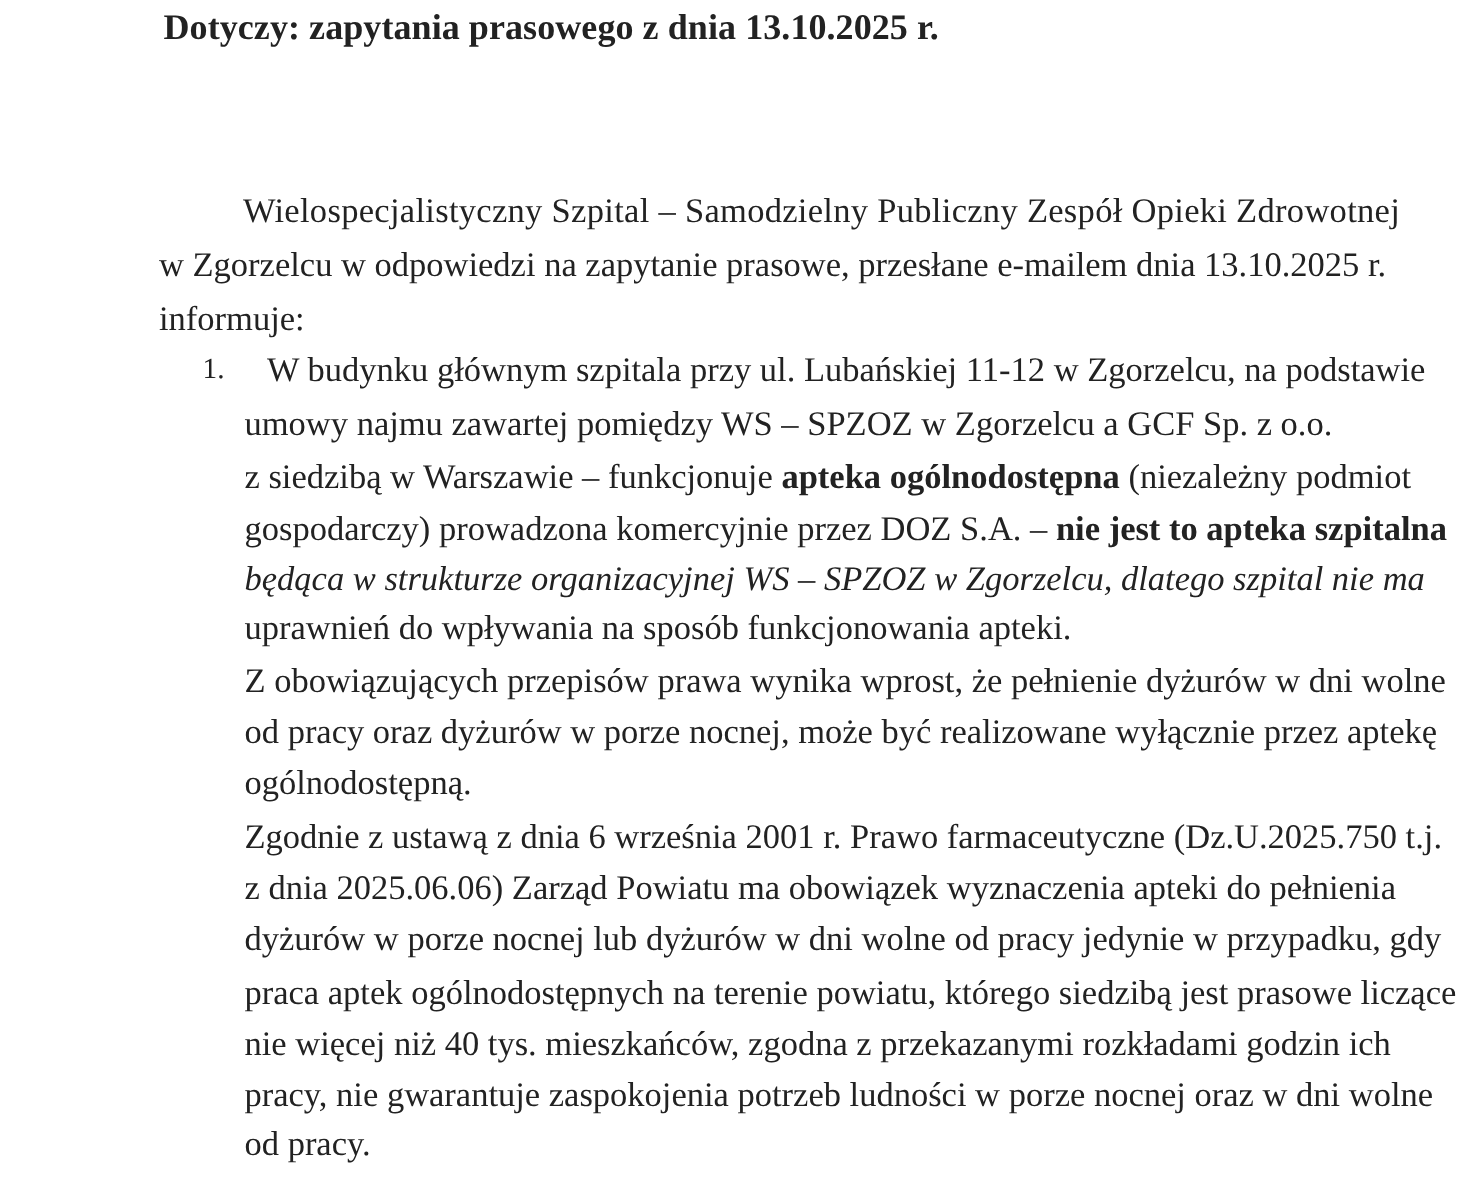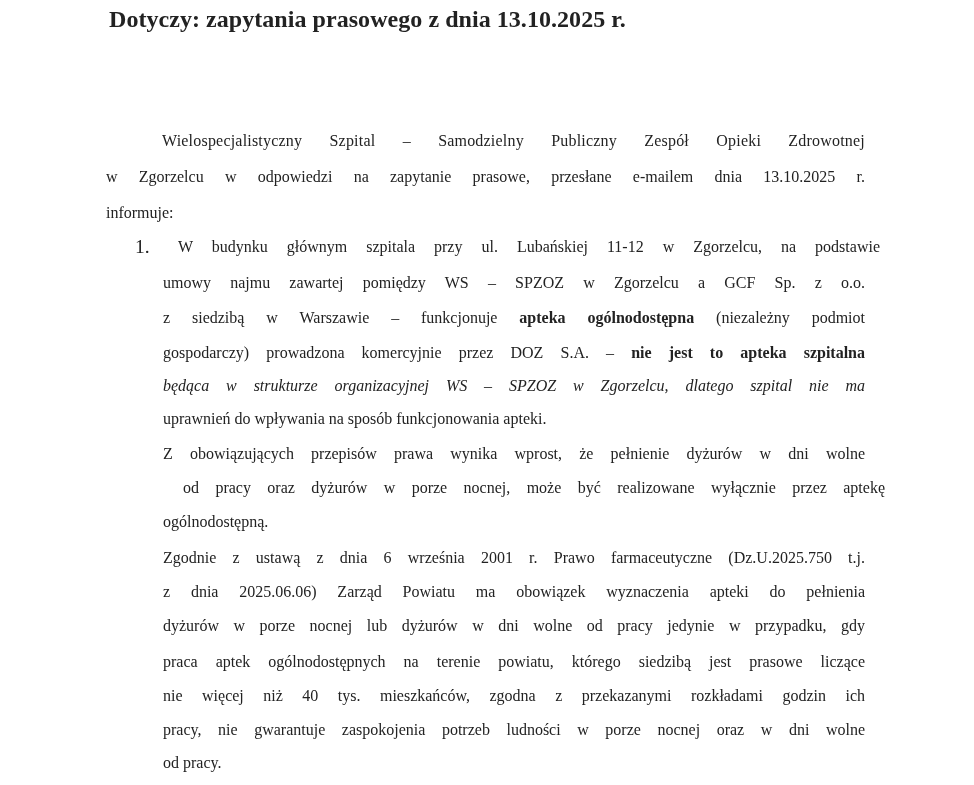--- a/index.html
+++ b/index.html
@@ -19,21 +19,21 @@
     position: absolute;
     left: 109px;
     top: 6px;
     font-size: 24px;
     font-weight: bold;
     white-space: nowrap;
     letter-spacing: 0.05px;
   }
   .line {
     position: absolute;
-    font-size: 16px;
+    font-size: 23px;
     white-space: nowrap;
     line-height: 24px;
   }
   .just {
     text-align: justify;
     text-align-last: justify;
   }
   .b { font-weight: bold; }
   .num {
     position: absolute;
@@ -55,21 +55,21 @@
   <div class="num" style="top:235px;">1.</div>
 
   <div class="line just" style="left:178px; top:235px; width:702px;">W budynku głównym szpitala przy ul. Lubańskiej 11-12 w Zgorzelcu, na podstawie</div>
   <div class="line just" style="left:163px; top:271px; width:702px;">umowy najmu zawartej pomiędzy WS – SPZOZ w Zgorzelcu a GCF Sp. z o.o.</div>
   <div class="line" style="left:163px; top:306px; width:702px; text-align:justify; text-align-last:justify;"><span>z siedzibą w Warszawie – funkcjonuje </span><span class="b">apteka ogólnodostępna</span><span> (niezależny podmiot</span></div>
   <div class="line" style="left:163px; top:341px; width:702px; text-align:justify; text-align-last:justify;"><span>gospodarczy) prowadzona komercyjnie przez DOZ S.A. – </span><span class="b">nie jest to apteka szpitalna</span></div>
   <div class="line just" style="left:163px; top:374px; width:702px;font-style:italic;">będąca w strukturze organizacyjnej WS – SPZOZ w Zgorzelcu, dlatego szpital nie ma</div>
   <div class="line" style="left:163px; top:407px;">uprawnień do wpływania na sposób funkcjonowania apteki.</div>
 
   <div class="line just" style="left:163px; top:442px; width:702px;">Z obowiązujących przepisów prawa wynika wprost, że pełnienie dyżurów w dni wolne</div>
-  <div class="line just" style="left:163px; top:476px; width:702px;margin-left:20px;">od pracy oraz dyżurów w porze nocnej, może być realizowane wyłącznie przez aptekę</div>
+  <div class="line just" style="left:163px; top:476px; width:702px;">od pracy oraz dyżurów w porze nocnej, może być realizowane wyłącznie przez aptekę</div>
   <div class="line" style="left:163px; top:510px;">ogólnodostępną.</div>
 
   <div class="line just" style="left:163px; top:546px; width:702px;">Zgodnie z  ustawą z dnia 6 września 2001 r. Prawo farmaceutyczne (Dz.U.2025.750 t.j.</div>
   <div class="line just" style="left:163px; top:580px; width:702px;">z dnia 2025.06.06) Zarząd Powiatu ma obowiązek wyznaczenia apteki do pełnienia</div>
   <div class="line just" style="left:163px; top:614px; width:702px;">dyżurów w porze nocnej lub dyżurów w dni wolne od pracy jedynie w przypadku, gdy</div>
   <div class="line just" style="left:163px; top:650px; width:702px;">praca aptek ogólnodostępnych na terenie powiatu, którego siedzibą jest prasowe liczące</div>
   <div class="line just" style="left:163px; top:684px; width:702px;">nie więcej niż 40 tys. mieszkańców, zgodna z przekazanymi rozkładami godzin ich</div>
   <div class="line just" style="left:163px; top:718px; width:702px;">pracy, nie gwarantuje zaspokojenia potrzeb ludności w porze nocnej oraz w dni wolne</div>
   <div class="line" style="left:163px; top:751px;text-align:center;">od pracy.</div>
 </div>

